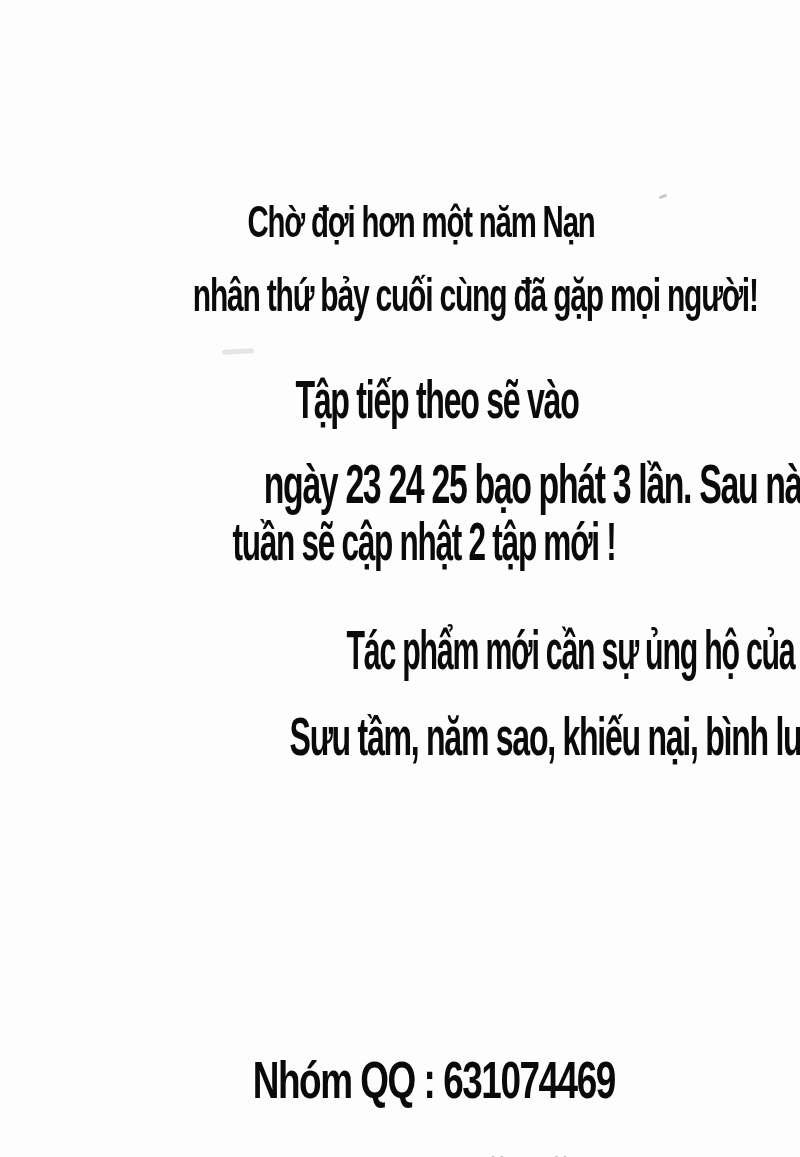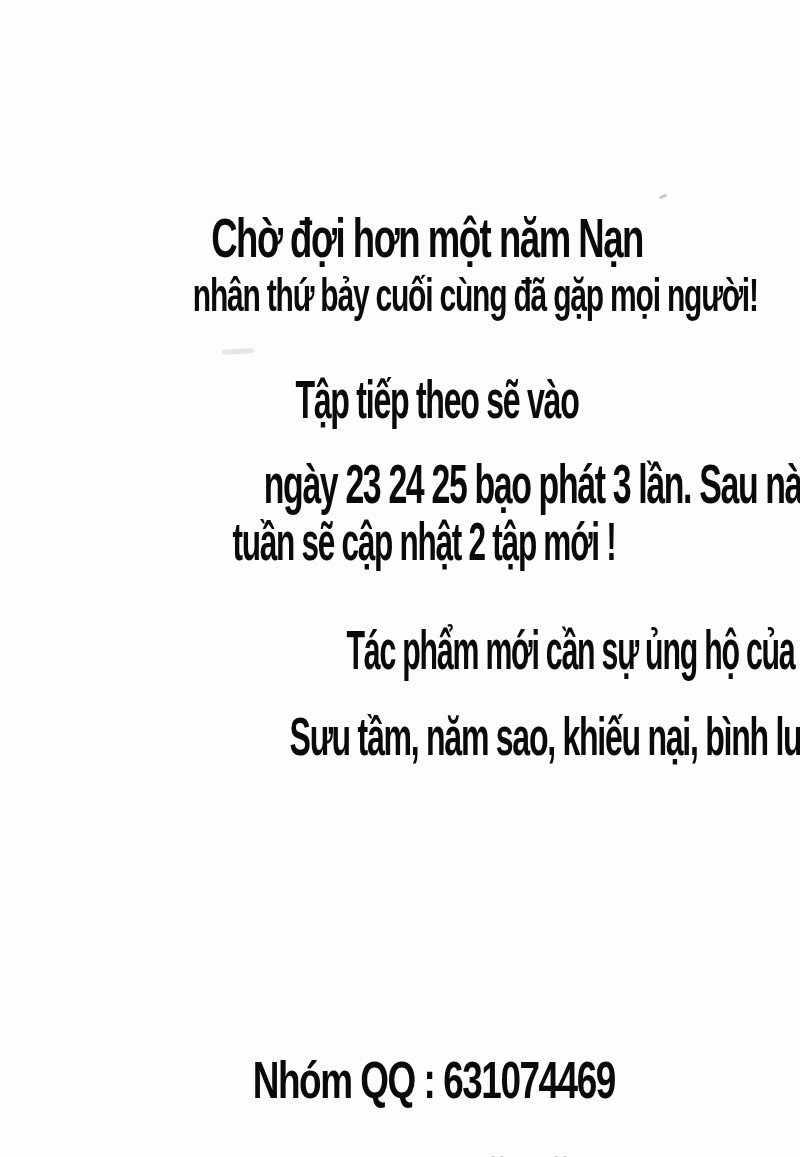--- a/index.html
+++ b/index.html
@@ -23,21 +23,21 @@
     line-height: 1;
     letter-spacing: -0.04em;
     white-space: pre;
   }
   .fit {
     display: inline-block;
     white-space: pre;
     transform-origin: 50% 50%;
   }
   
-  .l1 { top: 154px;  left: 0px;  font-size: 56px; }
+  .l1 { top: 154px;  left: 0px;  font-size: 45px; }
   .l2 { top: 226px;  left: -2px; font-size: 46px; }
   .l3 { top: 318px;  left: 11px; font-size: 54px; }
   .l4 { top: 400px;  left: 8px;  font-size: 56px; }
   .l5 { top: 460px;  left: -2px; font-size: 54px; }
   .l6 { top: 566px;  left: 3px;  font-size: 56px; }
   .l7 { top: 655px;  left: -4px; font-size: 54px; }
   .l8 { top: 1002px; left: 9px;  font-size: 52px; }
   .l9 { top: 1099px; left: 1px;  font-size: 52px; }
   
   .speck {

